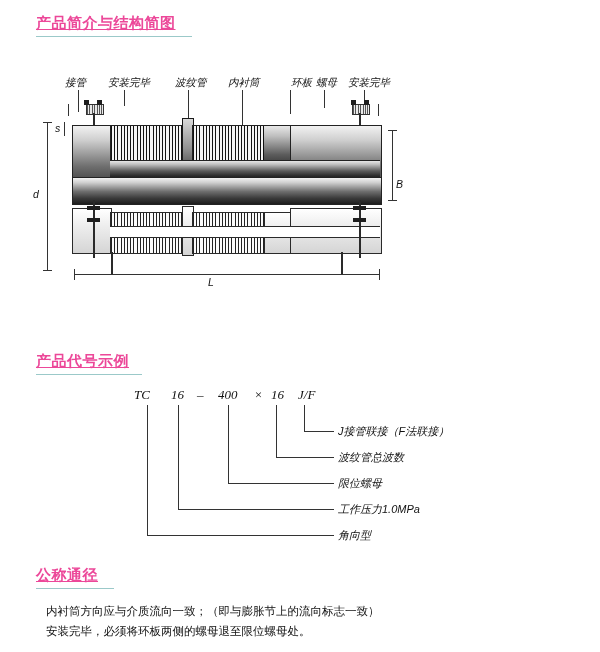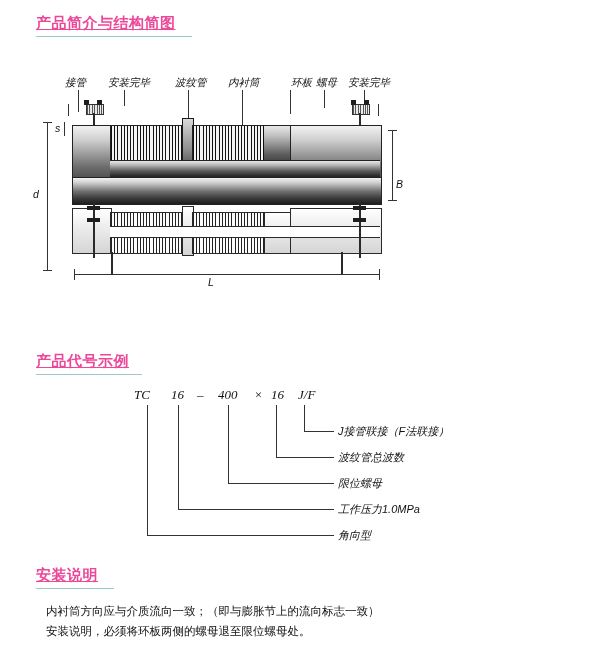--- a/index.html
+++ b/index.html
@@ -206,19 +206,19 @@
 
   <div class="c-vline" style="left:177px; top:30px; height:104px;"></div>
   <div class="c-hline" style="left:177px; top:134px; width:156px;"></div>
   <div class="c-desc" style="left:337px; top:127px;">工作压力1.0MPa</div>
 
   <div class="c-vline" style="left:146px; top:30px; height:130px;"></div>
   <div class="c-hline" style="left:146px; top:160px; width:187px;"></div>
   <div class="c-desc" style="left:337px; top:153px;">角向型</div>
 </div>
 
-<div class="section-title" style="left:36px; top:566px;">安装说明</div>
+<div class="section-title" style="left:36px; top:566px;">公称通径</div>
 <div class="title-underline" style="left:36px; top:588px; width:78px;"></div>
 
 <div id="notes">
   <div class="note-line" style="left:46px; top:14px;">内衬筒方向应与介质流向一致；（即与膨胀节上的流向标志一致）</div>
-  <div class="note-line" style="left:46px; top:34px;">安装说明，必须将环板两侧的螺母退至限位螺母处。</div>
+  <div class="note-line" style="left:46px; top:34px;">安装完毕，必须将环板两侧的螺母退至限位螺母处。</div>
 </div>
 
 </body></html>

